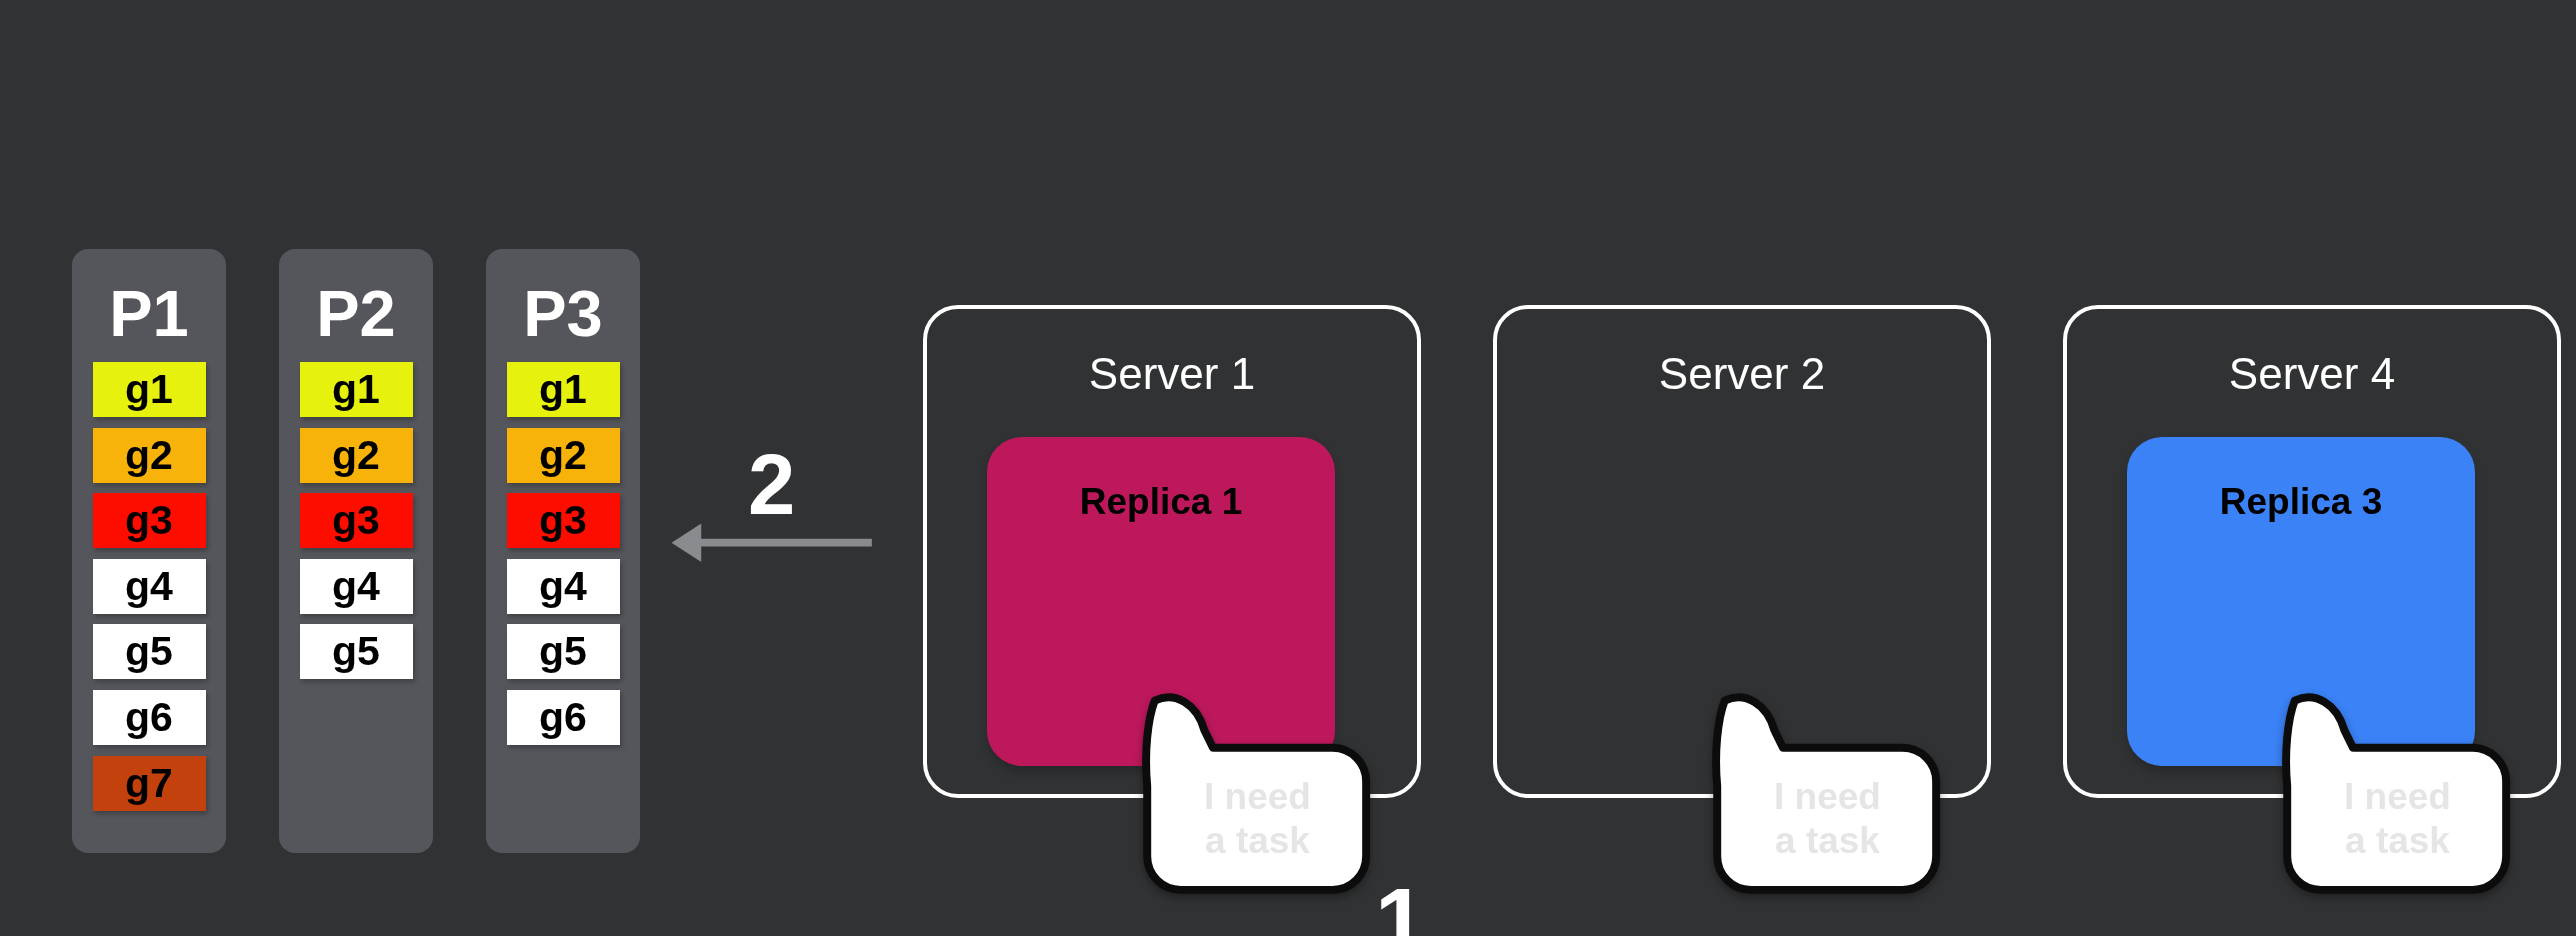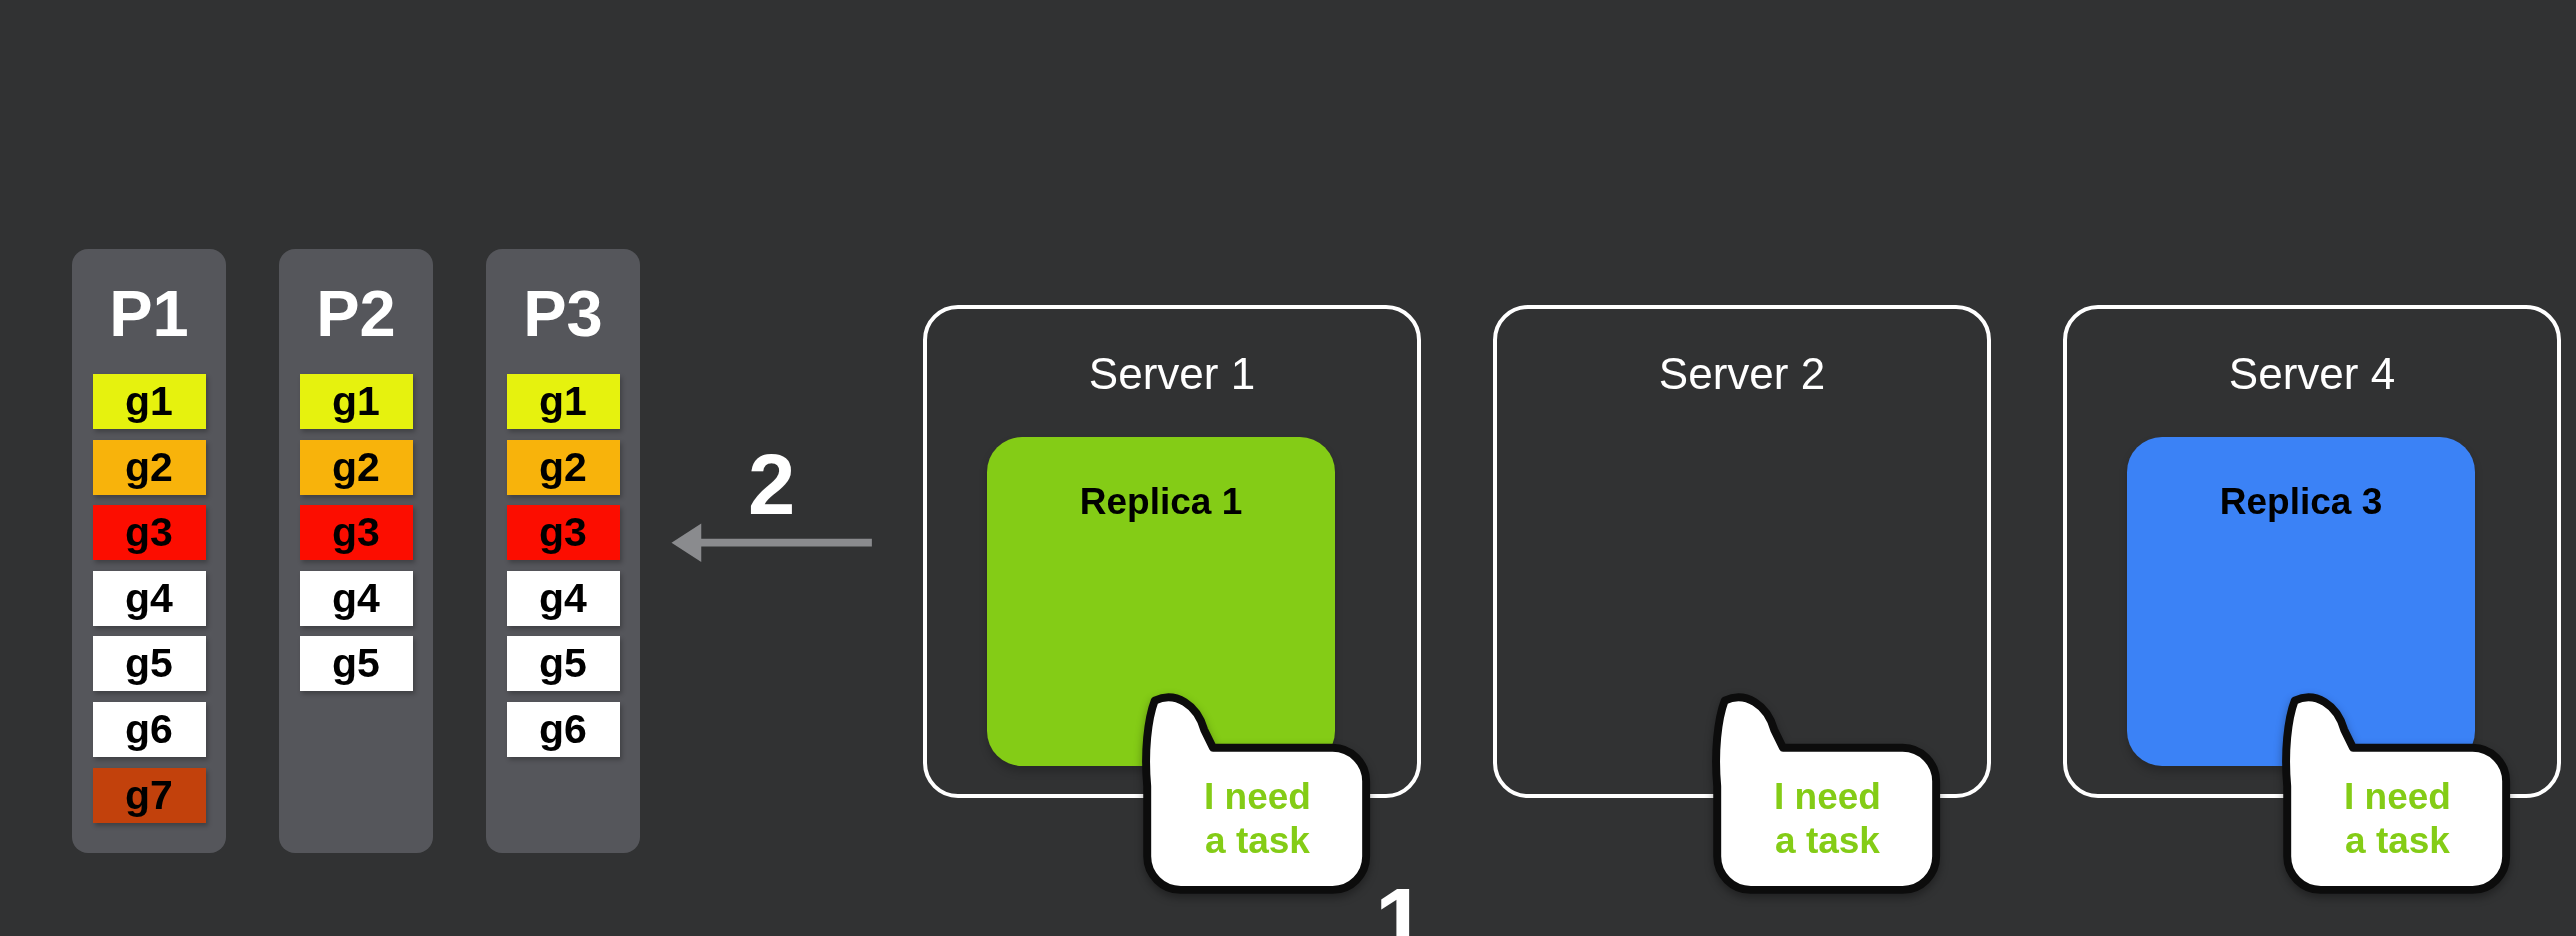--- a/index.html
+++ b/index.html
@@ -17,21 +17,21 @@
     width: 154px; height: 604px; box-sizing: border-box;
     background: var(--panel, #55565B);
     border-radius: 16px;
     display: flex; flex-direction: column; align-items: center;
     padding-top: 32px;
   }
   .partition-label {
     font-size: 65px; font-weight: bold; color: #fff; line-height: 65px;
   }
   .task-list {
-    margin-top: 28px; display: flex; flex-direction: column; gap: 10.6px; align-items: center;
+    margin-top: 16px; display: flex; flex-direction: column; gap: 10.6px; align-items: center;
   }
   .task-cell {
     width: 113px; height: 55px;
     display: flex; align-items: center; justify-content: center;
     font-size: 41px; font-weight: bold; color: #000;
     box-shadow: 1.8px 2.7px 4.4px rgba(0,0,0,0.25);
   }
 
   
   .step-label { position: absolute; font-weight: bold; color: #fff; line-height: 1; }
@@ -60,21 +60,21 @@
   }
   .replica-label { margin-top: 44px; font-size: 37px; font-weight: bold; color: #000; }
   .bubble-svg {
     position: absolute; left: 203px; top: 380px; width: 256px; height: 212px;
     filter: drop-shadow(0 4.4px 4.4px rgba(0,0,0,0.35));
   }
   .bubble-outline { fill: #fff; stroke: #0c0c0c; stroke-width: 9; stroke-linejoin: round; }
   .bubble-text {
     position: absolute; left: 217px; top: 437px; width: 227px; height: 146px;
     display: flex; flex-direction: column; align-items: center; justify-content: center;
-    font-size: 37px; font-weight: bold; color: #84cc16; line-height: 1.2;
+    font-size: 37px; font-weight: bold; color: #e5e5e5; line-height: 1.2;
     text-align: center;
   }
 </style>
 </head>
 <body style="--bg: #313233; --panel: #55565B; --arrow: #8A8B8E;">
 
 <div class="canvas">
 
   <div class="partitions">
   <div class="partition">
@@ -132,21 +132,21 @@
   <div class="step-label step-2">2</div>
 
   <svg class="arrow-svg" viewBox="0 0 240 56" aria-hidden="true">
     <line class="arrow-line" x1="233" y1="27" x2="36" y2="27"></line>
     <polygon class="arrow-head" points="38,5 38,49 4,27"></polygon>
   </svg>
 
   <div class="servers">
   <div class="server">
     <div class="server-title">Server 1</div>
-    <div class="replica" style="background: #84cc16;">
+    <div class="replica" style="background: #be185d;">
       <div class="replica-label">Replica 1</div>
     </div>
     <svg class="bubble-svg" viewBox="0 0 290 240" aria-hidden="true">
       <path class="bubble-outline" d="M 28,13
                C 52,2 76,18 84,46
                L 94,66.5
                L 229.5,66.5
                A 38 38 0 0 1 267.5,104.5
                L 267.5,189.5
                A 38 38 0 0 1 229.5,227.5

